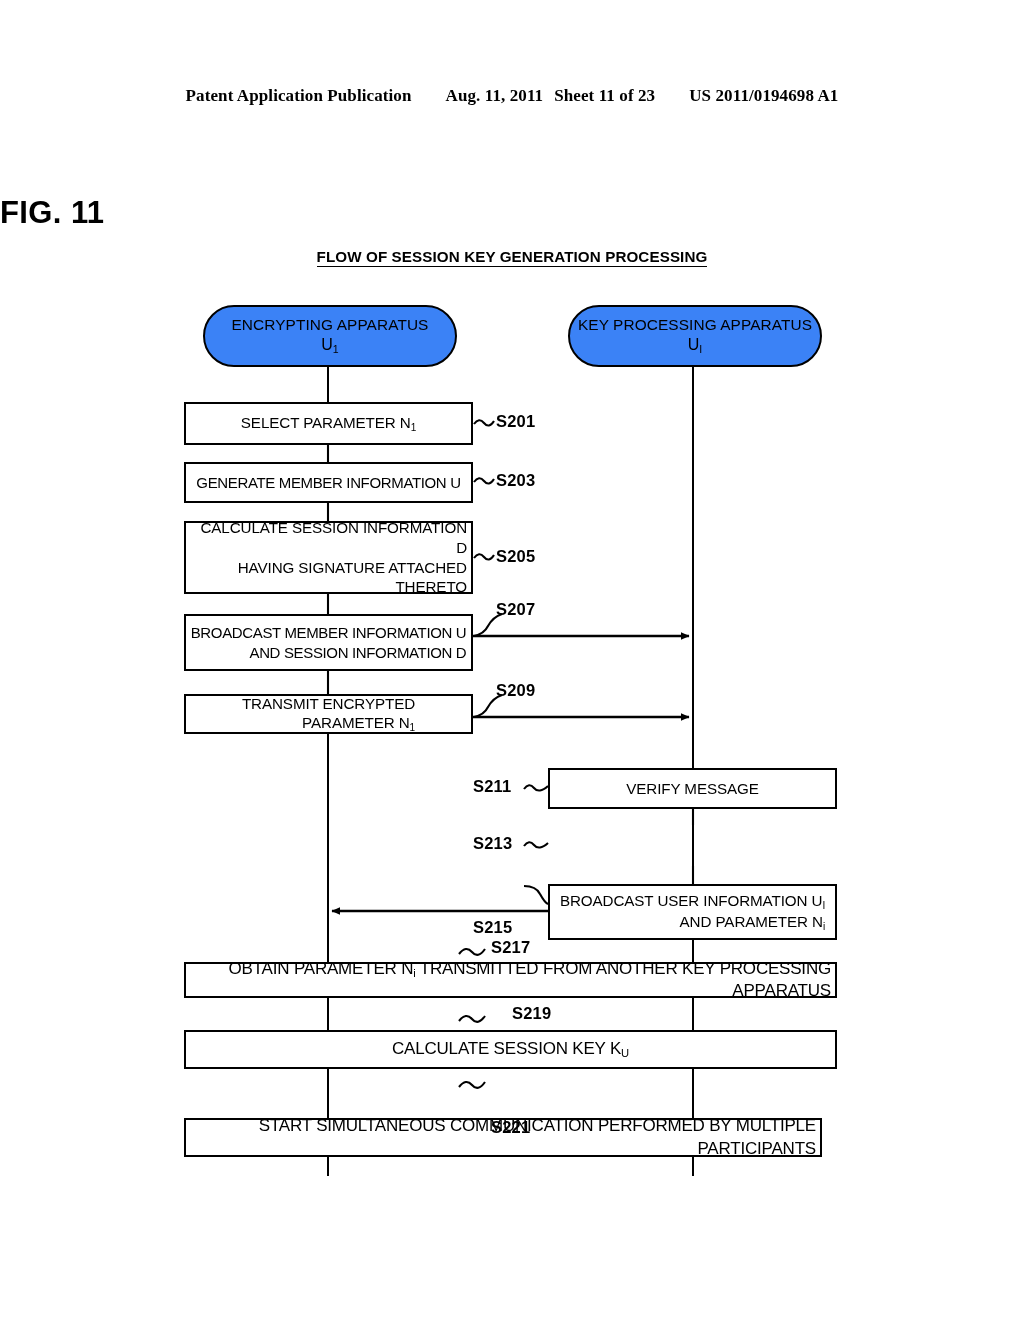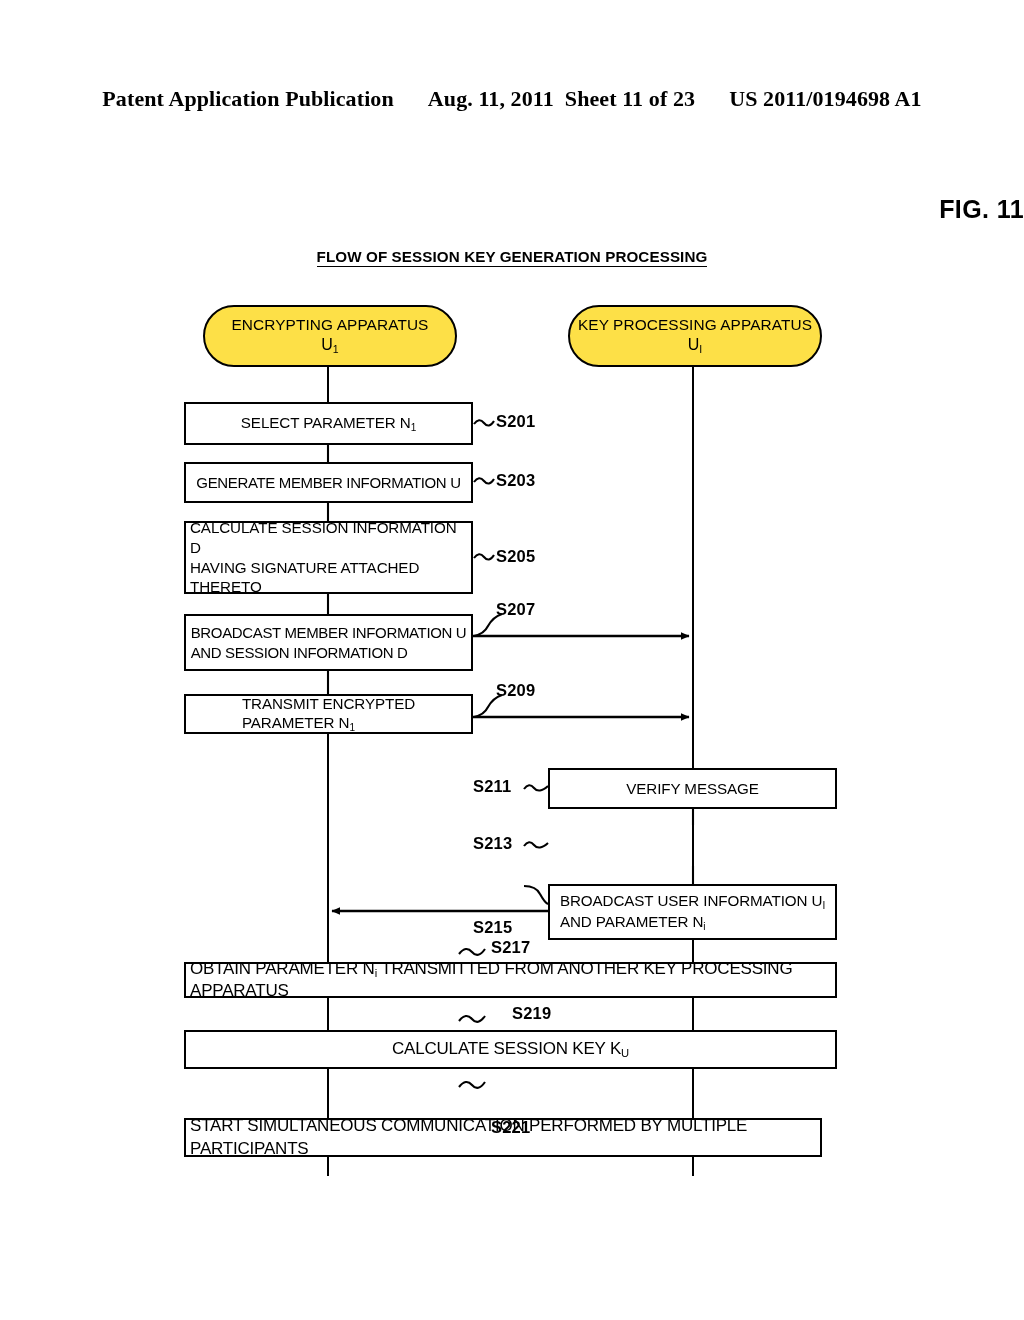--- a/index.html
+++ b/index.html
@@ -5,62 +5,62 @@
   html,body{margin:0;padding:0;}
   body{
     width:1024px;height:1320px;background:#ffffff;
     font-family:"Liberation Sans",sans-serif;
     color:#000;position:relative;overflow:hidden;
   }
   
   #pub-header{
     position:absolute;left:0;top:86px;width:1024px;
     font-family:"Liberation Serif",serif;
-    font-weight:bold;font-size:22px;
+    font-weight:bold;font-size:17px;
     display:flex;justify-content:center;align-items:baseline;
     white-space:nowrap;letter-spacing:.1px;
   }
   #pub-header .seg{display:inline-block;}
   #pub-header .gap-a{width:34px;}
   #pub-header .gap-b{width:11px;}
   #pub-header .gap-c{width:34px;}
 
   
   #fig-title{
     position:absolute;left:0;top:195px;width:1024px;
-    text-align:right;font-size:25px;font-weight:bold;
+    text-align:left;font-size:31px;font-weight:bold;
     letter-spacing:.4px;
   }
   #flow-title{
     position:absolute;left:0;top:248px;width:1024px;
     text-align:center;font-size:15.2px;font-weight:bold;
     letter-spacing:.1px;
   }
   #flow-title span{
     border-bottom:1.6px solid #000;padding-bottom:1px;
   }
 
   
   #diagram{position:absolute;left:0;top:0;width:1024px;height:1320px;}
 
   .lifeline{position:absolute;width:2px;background:#000;}
 
   .term{
     position:absolute;border:2.2px solid #000;border-radius:34px;
-    background:#fde047;display:flex;flex-direction:column;
+    background:#3b82f6;display:flex;flex-direction:column;
     align-items:center;justify-content:center;
     font-size:15.4px;line-height:1.22;text-align:center;
     letter-spacing:.1px;
   }
   .term .l2{font-size:16px;}
 
   .pbox{
     position:absolute;border:2.2px solid #000;background:#fff;
     display:flex;align-items:center;justify-content:center;
-    text-align:left;font-size:15.2px;line-height:1.30;
+    text-align:right;font-size:15.2px;line-height:1.30;
     letter-spacing:-.1px;box-sizing:border-box;padding:0 4px;
   }
   .pbox.tight{letter-spacing:-.35px;font-size:15px;}
   .pbox.wide{font-size:17px;letter-spacing:-.2px;}
 
   sub{font-size:.66em;vertical-align:-.28em;}
 
   .steplab{
     position:absolute;font-size:16.5px;font-weight:bold;
     letter-spacing:.2px;white-space:nowrap;

